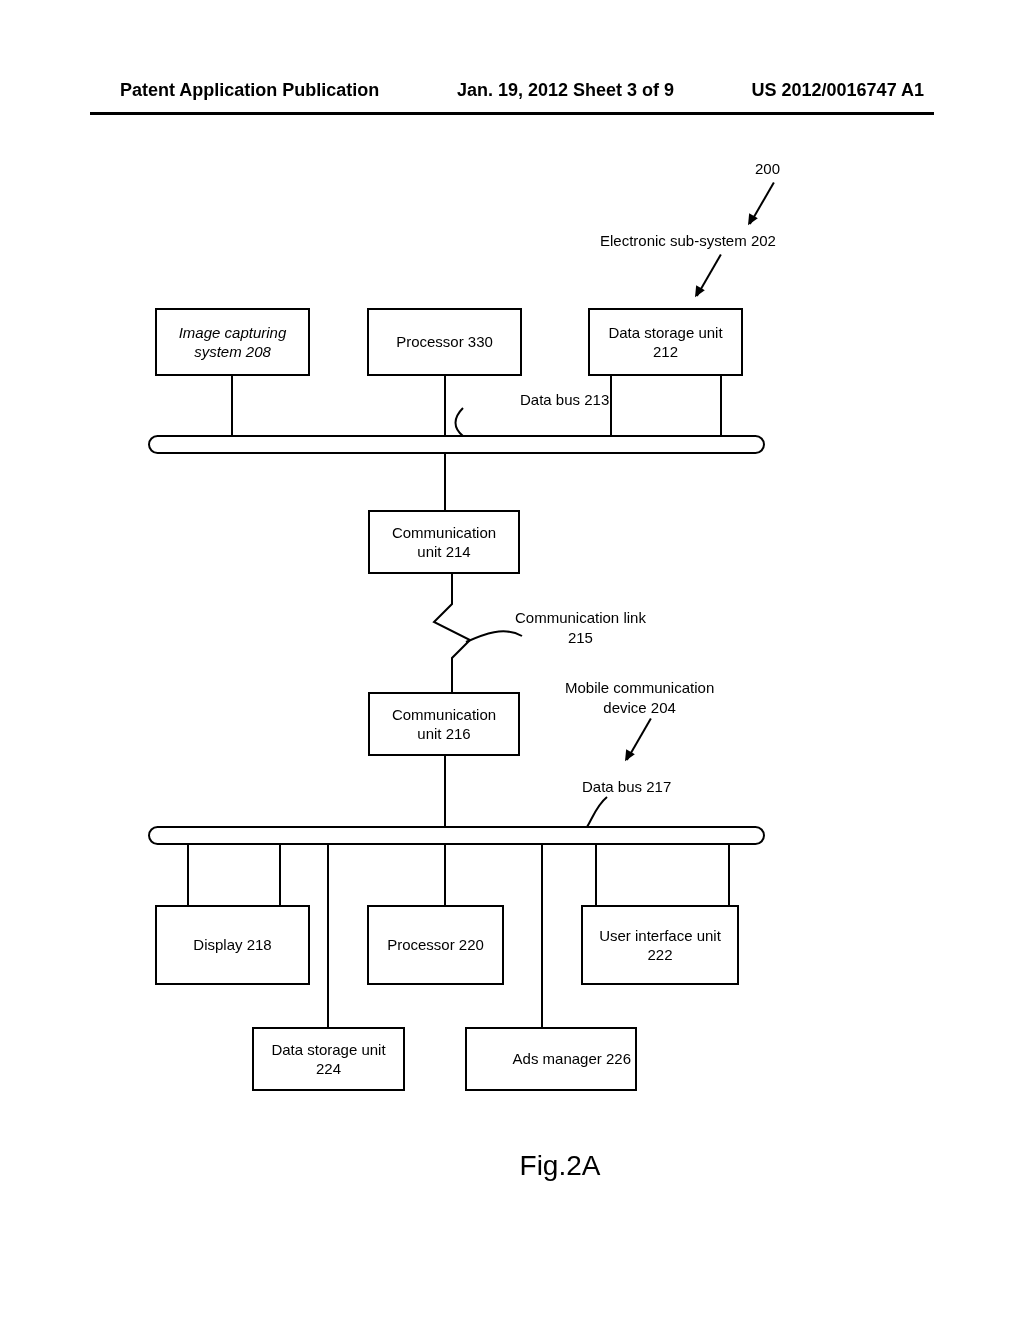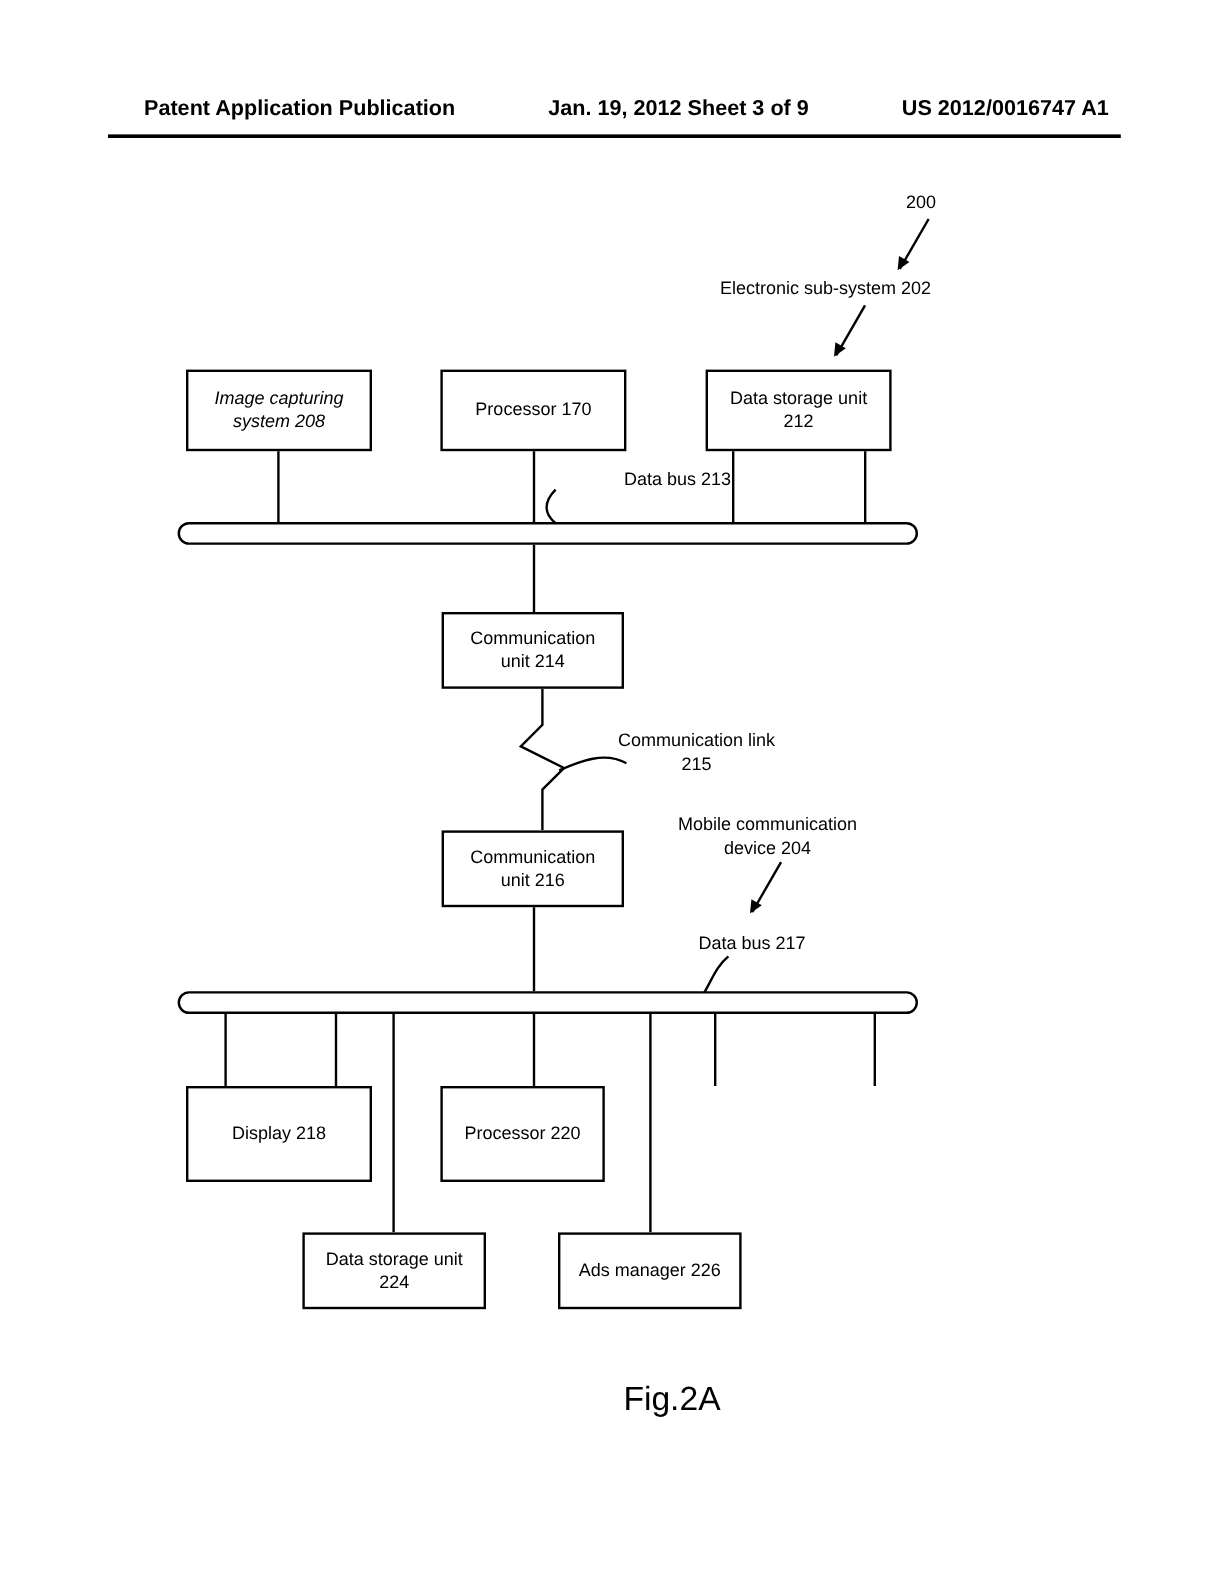--- a/index.html
+++ b/index.html
@@ -111,21 +111,21 @@
   <div class="label" style="left:755px; top:29px;">200</div>
   <div class="arrow" style="left:773px; top:52px; height:48px;"></div>
 
   <div class="label" style="left:600px; top:101px;">Electronic sub-system 202</div>
   <div class="arrow" style="left:720px; top:124px; height:48px;"></div>
 
   <div class="box" style="left:155px; top:178px; width:155px; height:68px;font-style:italic;">
     <span>Image capturing<br>system 208</span>
   </div>
   <div class="box" style="left:367px; top:178px; width:155px; height:68px;">
-    <span>Processor 170</span>
+    <span>Processor 330</span>
   </div>
   <div class="box" style="left:588px; top:178px; width:155px; height:68px;">
     <span>Data storage unit<br>212</span>
   </div>
 
   <div class="vline" style="left:231px; top:246px; height:60px;"></div>
   <div class="vline" style="left:444px; top:246px; height:60px;"></div>
   <div class="vline" style="left:610px; top:246px; height:60px;"></div>
   <div class="vline" style="left:720px; top:246px; height:60px;"></div>
 
@@ -176,22 +176,25 @@
 
   <div class="vline" style="left:327px; top:715px; height:182px;"></div>
   <div class="vline" style="left:541px; top:715px; height:182px;"></div>
 
   <div class="box" style="left:155px; top:775px; width:155px; height:80px;">
     <span>Display 218</span>
   </div>
   <div class="box" style="left:367px; top:775px; width:137px; height:80px;">
     <span>Processor 220</span>
   </div>
+  <div class="box" style="left:581px; top:775px; width:158px; height:80px;">
+    <span>User interface unit<br>222</span>
+  </div>
 
   <div class="box" style="left:252px; top:897px; width:153px; height:64px;">
     <span>Data storage unit<br>224</span>
   </div>
-  <div class="box" style="left:465px; top:897px; width:153px; height:64px;">
+  <div class="box" style="left:465px; top:897px; width:172px; height:64px;justify-content:flex-end;">
     <span>Ads manager 226</span>
   </div>
 
   <div class="fig-label" style="top:1020px;">Fig.2A</div>
 </div>
 
 </body></html>

